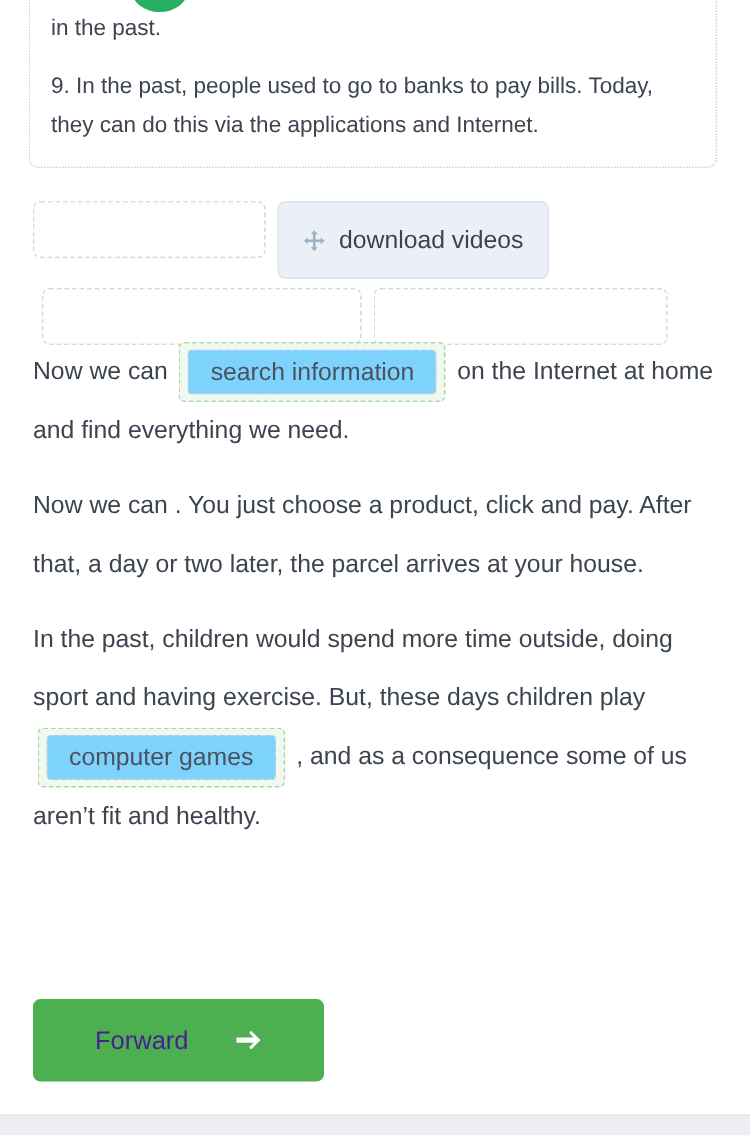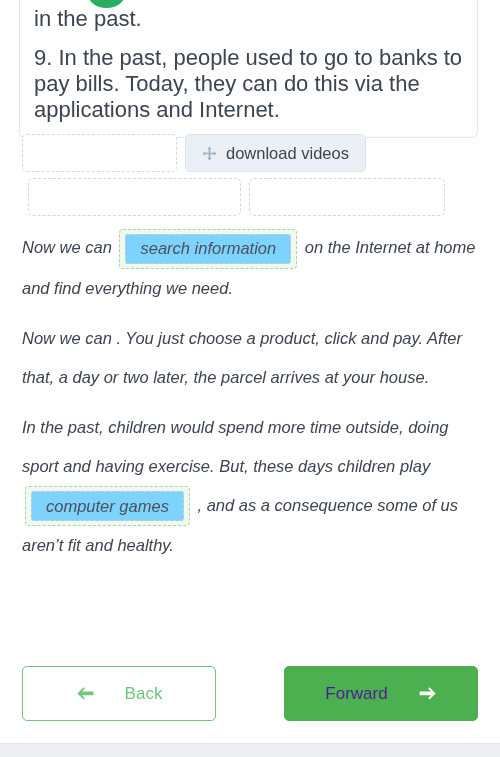--- a/index.html
+++ b/index.html
@@ -37,21 +37,21 @@
     top: -4px;
     width: 459px;
     border: 1px dotted #c9ced6;
     border-top: none;
     border-radius: 0 0 6px 6px;
     padding: 10px 14px 14px 14px;
   }
 
   .q-line {
     color: #3c4450;
-    font-size: 22px;
+    font-size: 15px;
     line-height: 26px;
   }
   .q-line + .q-line { margin-top: 13px; }
 
   
   .bank {
     position: absolute;
     left: 0;
     top: 134px;
     width: 500px;
@@ -72,21 +72,21 @@
     background: #ffffff;
   }
   .slot-a { width: 155px; }
   .slot-b { width: 213px; }
   .slot-c { width: 196px; }
 
   .chip-draggable {
     display: flex;
     align-items: center;
     gap: 9px;
-    height: 38px;
+    height: 52px;
     padding: 0 16px;
     background: #eaf0f6;
     border: 1px solid #dbe3ec;
     border-radius: 5px;
     color: #3c4450;
     font-size: 16.5px;
     white-space: nowrap;
     cursor: move;
   }
 
@@ -100,21 +100,21 @@
     width: 500px;
     padding: 0 22px;
   }
 
   .para {
     color: #3c4450;
     font-size: 16.5px;
     line-height: 25px;
     margin-bottom: 11px;
   }
-  .para.loose { line-height: 39px; font-style: italic; }
+  .para.loose { line-height: 39px; }
 
   .dropzone {
     display: inline-flex;
     align-items: center;
     justify-content: center;
     vertical-align: middle;
     border: 1px dashed #a5d6a7;
     background: #f1f8ee;
     border-radius: 4px;
     padding: 4px 5px;
@@ -239,28 +239,20 @@
       <span>In the past, children would spend more time outside, doing sport and having exercise. But, these days children play</span>
       <span class="dropzone">
         <span class="filled">computer games</span>
       </span>
       <span>, and as a consequence some of us aren’t fit and healthy.</span>
     </p>
 
   </div>
 
   <div class="nav">
-    <div class="btn btn-back">
-      <span class="arrow">
-        <svg viewBox="0 0 19 15" width="19" height="15" aria-hidden="true">
-          <path fill="#6ec77f" d="M7.6 1.2 L8.9 2.6 L5.9 5.6 H17.4 V9.2 H5.9 L8.9 12.2 L7.6 13.6 L1.3 7.4 Z"></path>
-        </svg>
-      </span>
-      <span>Back</span>
-    </div>
 
     <div class="btn btn-forward">
       <span>Forward</span>
       <span class="arrow">
         <svg viewBox="0 0 19 15" width="19" height="15" aria-hidden="true">
           <path fill="#ffffff" d="M11.4 1.2 L10.1 2.6 L13.1 5.6 H1.6 V9.2 H13.1 L10.1 12.2 L11.4 13.6 L17.7 7.4 Z"></path>
         </svg>
       </span>
     </div>
   </div>

